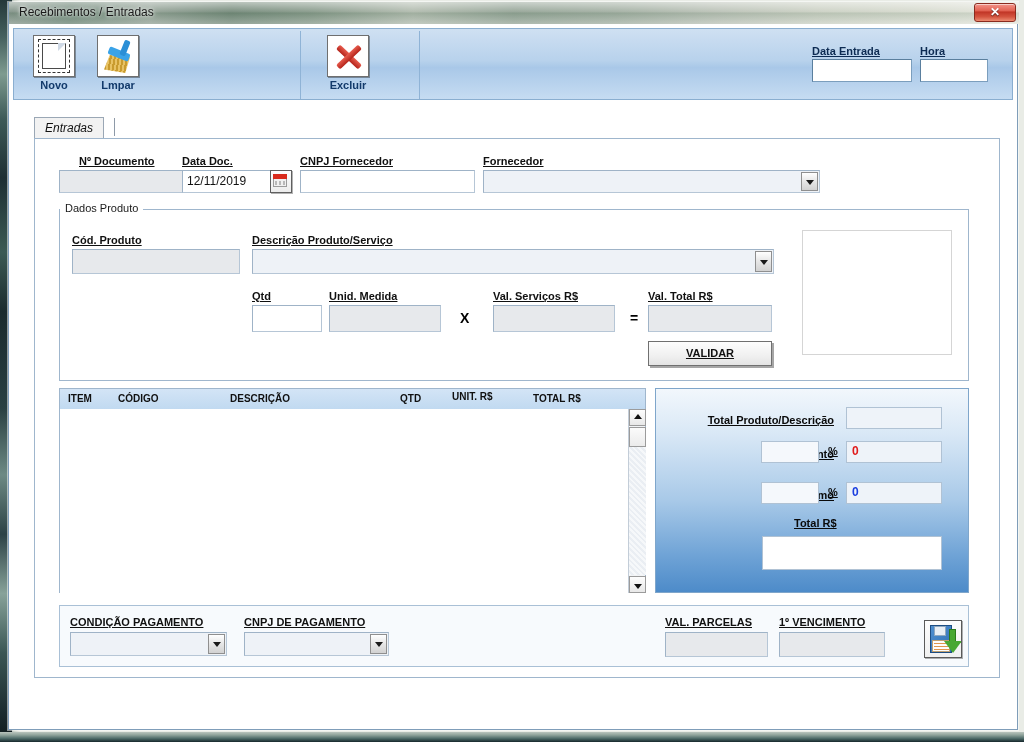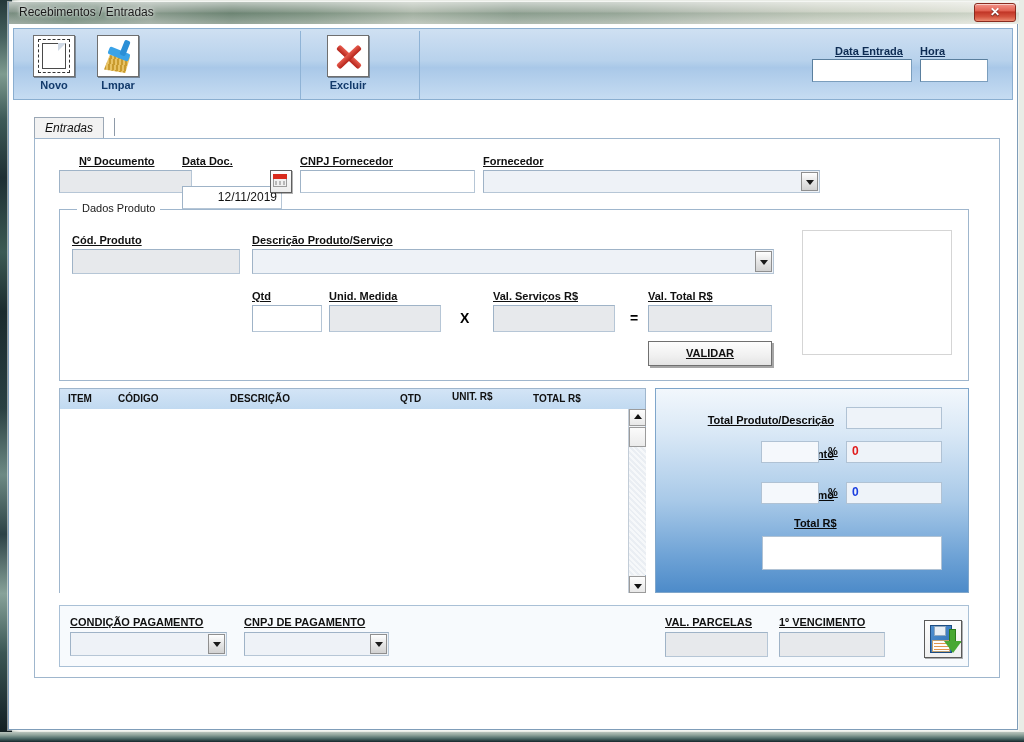--- a/index.html
+++ b/index.html
@@ -315,21 +315,21 @@
 
   
   #group-produto {
     position: absolute;
     left: 24px; top: 70px;
     width: 910px; height: 172px;
     border: 1px solid #9fb6cd;
   }
   #group-produto-title {
     position: absolute;
-    left: 17px; top: -8px;
+    left: 0; top: -8px;
     background: #ffffff;
     padding: 0 5px;
     font-size: 11px;
     color: #1a1a1a;
   }
 
   
   #image-preview {
     position: absolute;
     left: 767px; top: 91px;
@@ -558,39 +558,39 @@
       <div class="tb-group" style="left:290px; width:116px;">
         <div class="tb-button" style="left:16px;">
           <div class="tb-icon">
             <div class="ic-x-a"></div>
             <div class="ic-x-b"></div>
           </div>
           <div class="tb-label">Excluir</div>
         </div>
       </div>
 
-      <div class="tb-field-label" style="left:798px; top:16px;margin-left:23px;">Data Entrada</div>
+      <div class="tb-field-label" style="left:798px; top:16px;">Data Entrada</div>
       <div class="tb-field-box" style="left:798px; top:30px; width:100px; height:23px;"></div>
 
       <div class="tb-field-label" style="left:906px; top:16px;">Hora</div>
       <div class="tb-field-box" style="left:906px; top:30px; width:68px; height:23px;"></div>
     </div>
 
     <div id="tab-strip">
       <div id="tab-entradas">Entradas</div>
       <div id="tab-divider"></div>
     </div>
 
     <div id="content-panel">
 
       <div class="flabel" style="left:24px; top:16px;margin-left:20px;">Nº Documento</div>
       <div class="tbox tbox-grey" style="left:24px; top:31px; width:133px; height:23px;"></div>
 
       <div class="flabel" style="left:147px; top:16px;">Data Doc.</div>
-      <div class="tbox tbox-white" style="left:147px; top:31px; width:100px; height:23px; text-align:right; line-height:17px;margin-top:16px;">12/11/2019</div>
+      <div class="tbox tbox-white" style="left:147px; top:31px; width:100px; height:23px; text-align:left; line-height:17px;">12/11/2019</div>
       <div id="btn-calendar" style="left:235px; top:31px; width:22px; height:23px;">
         <div id="cal-top"></div>
         <div id="cal-body"></div>
       </div>
 
       <div class="flabel" style="left:265px; top:16px;">CNPJ Fornecedor</div>
       <div class="tbox tbox-white" style="left:265px; top:31px; width:175px; height:23px;"></div>
 
       <div class="flabel" style="left:448px; top:16px;">Fornecedor</div>
       <div class="combo" style="left:448px; top:31px; width:337px; height:23px;">

